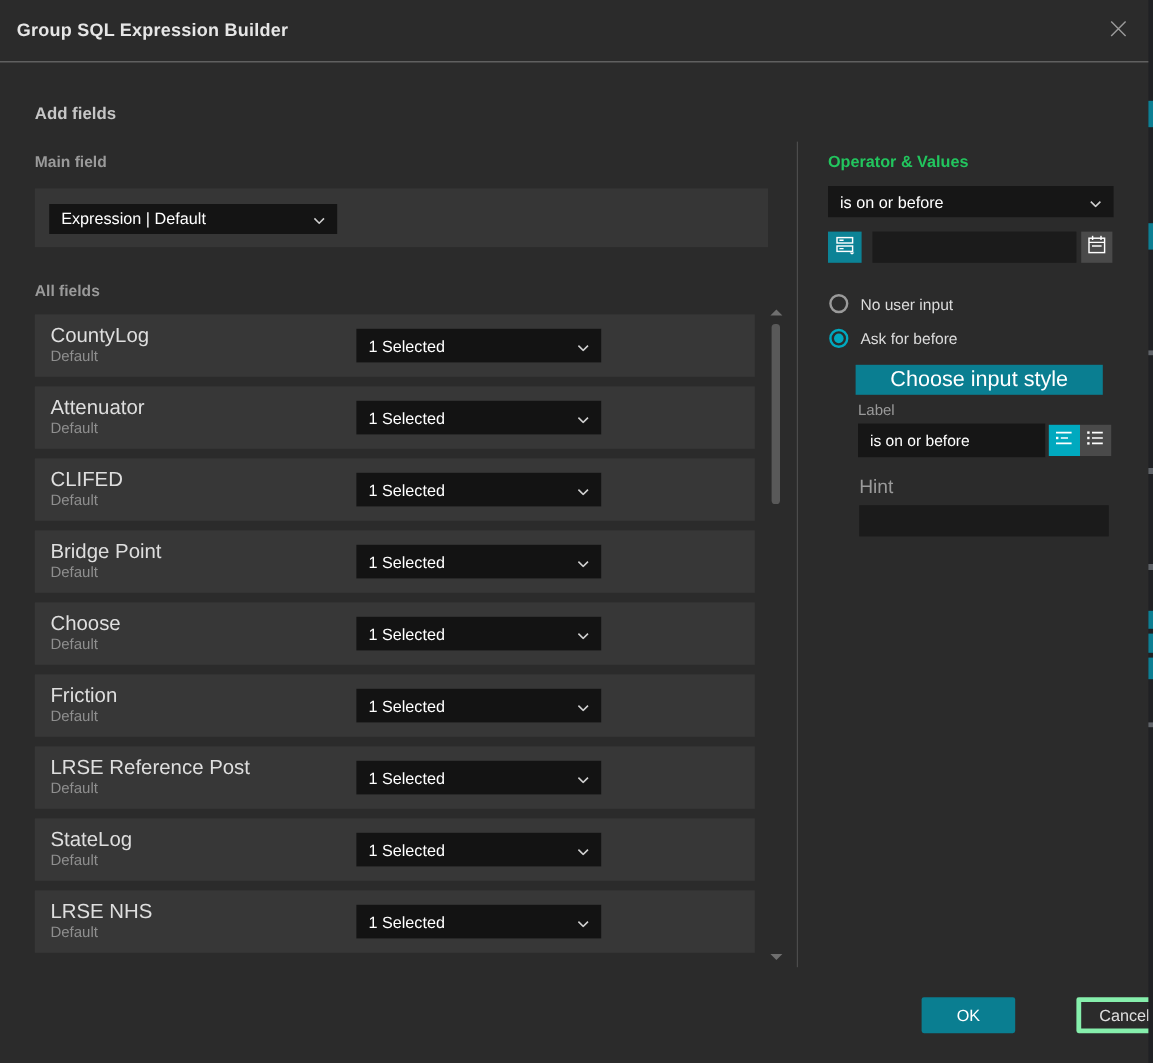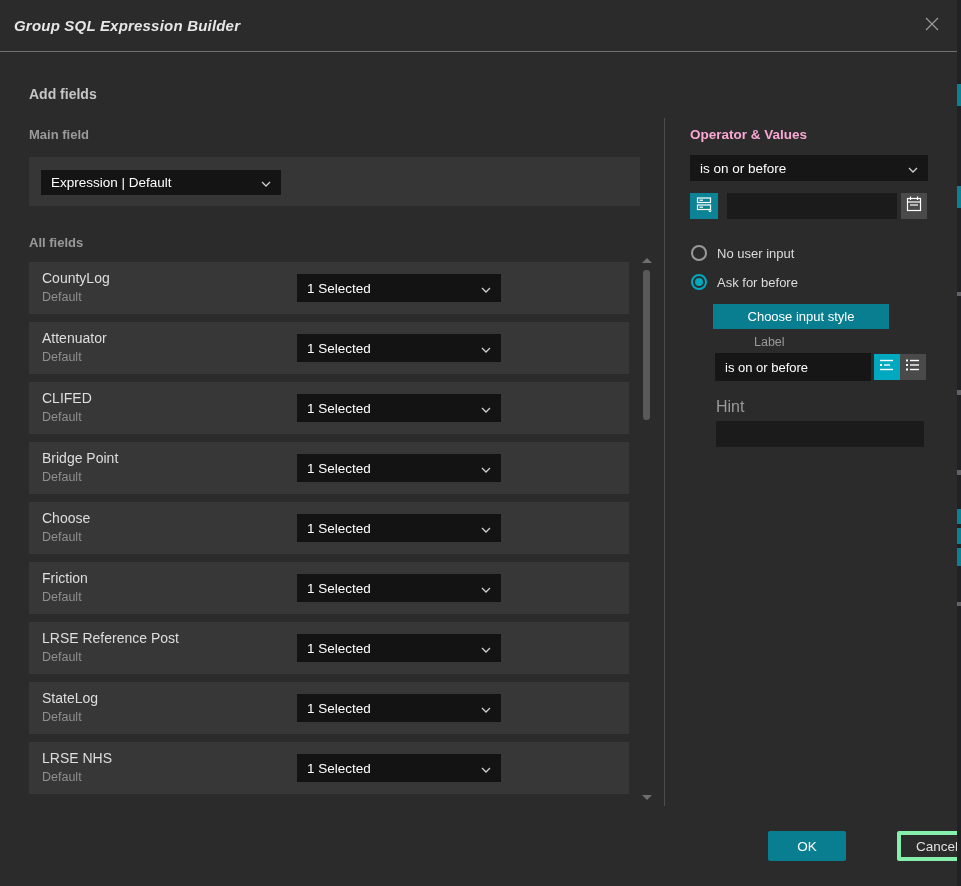--- a/index.html
+++ b/index.html
@@ -9,46 +9,46 @@
     position: relative; width: 961px; height: 886px;
     background:#2b2b2b; color:#e3e3e3; overflow:hidden;
   }
   
   .titlebar {
     position:absolute; left:0; top:0; width:958px; height:52px;
     border-bottom:1px solid #6e6e6e;
   }
   .title {
     position:absolute; left:14px; top:0; line-height:52px;
-    font-size:15px; font-weight:700; color:#e6e6e6; letter-spacing:.2px;font-style:italic;
+    font-size:15px; font-weight:700; color:#e6e6e6; letter-spacing:.2px;
   }
   .close-btn {
     position:absolute; right:15px; top:15px; width:22px; height:22px;
     display:flex; align-items:center; justify-content:center; cursor:pointer;
   }
   
   .h-add    { position:absolute; left:29px; top:86px;  font-size:14px; font-weight:700; color:#c6c6c6; }
   .h-main   { position:absolute; left:29px; top:127px; font-size:13px; font-weight:700; color:#9a9a9a; }
   .h-all    { position:absolute; left:29px; top:235px; font-size:13px; font-weight:700; color:#9a9a9a; }
-  .h-op     { position:absolute; left:690px; top:127px; font-size:13.5px; font-weight:700; color:#f9a8d4; }
+  .h-op     { position:absolute; left:690px; top:127px; font-size:13.5px; font-weight:700; color:#22c55e; }
   
   .mainbox { position:absolute; left:29px; top:157px; width:611px; height:49px; background:#363636; }
   .select {
     background:#141414; color:#fff; display:flex; align-items:center;
     padding:0 10px; font-size:13.5px; cursor:pointer; position:absolute;
   }
   .select .lbl { flex:1; white-space:nowrap; overflow:hidden; }
   .sel-layer { left:12px; top:13px; width:240px; height:25px; }
   .sel-field { left:268px; top:13px; width:205px; height:25px; gap:8px; }
   
   .list { position:absolute; left:29px; top:262px; width:600px; }
   .row {
     position:relative; width:600px; height:52px; background:#373737; margin-bottom:8px;
   }
-  .row .fname { position:absolute; left:13px; top:8px;  font-size:14px; color:#dedede; }
+  .row .fname { position:absolute; left:13px; top:8px;  font-size:17px; color:#dedede; }
   .row .fsub  { position:absolute; left:13px; top:28px; font-size:12.5px; color:#8f8f8f; }
   .row .select { left:268px; top:12px; width:204px; height:28px; background:#131313; }
   
   .scrollbar { position:absolute; left:643px; top:256px; width:7px; height:546px; }
   .scroll-up   { position:absolute; left:-1px; top:2px;    width:0; height:0; border-left:5px solid transparent; border-right:5px solid transparent; border-bottom:5px solid #6f6f6f; }
   .scroll-down { position:absolute; left:-1px; bottom:2px; width:0; height:0; border-left:5px solid transparent; border-right:5px solid transparent; border-top:5px solid #6f6f6f; }
   .scroll-thumb { position:absolute; left:0; top:14px; width:7px; height:150px; background:#595959; border-radius:3px; }
   
   .vdivider { position:absolute; left:664px; top:118px; width:1px; height:688px; background:#4c4c4c; }
   .sel-op { left:690px; top:155px; width:238px; height:26px; background:#161616; }
@@ -64,26 +64,26 @@
   }
   .radio-row { position:absolute; left:691px; display:flex; align-items:center; gap:10px; cursor:pointer; }
   .radio-row .rlabel { font-size:13px; color:#dcdcdc; }
   .radio {
     width:16px; height:16px; border-radius:50%; border:2px solid #9a9a9a; background:transparent;
     display:flex; align-items:center; justify-content:center;
   }
   .radio.checked { border-color:#00a9bf; }
   .radio.checked .dot { width:8px; height:8px; border-radius:50%; background:#00a9bf; }
   .choose-btn {
-    position:absolute; left:713px; top:304px; width:176px; height:25px;
-    background:#0a7e91; color:#fff; font-size:13px; border:none; cursor:pointer;
+    position:absolute; left:713px; top:304px; width:206px; height:25px;
+    background:#0a7e91; color:#fff; font-size:18px; border:none; cursor:pointer;
     display:flex; align-items:center; justify-content:center;
     font-family:"Liberation Sans", sans-serif;
   }
-  .lab-label { position:absolute; left:715px; top:335px; font-size:12.5px; color:#9a9a9a;margin-left:39px; }
+  .lab-label { position:absolute; left:715px; top:335px; font-size:12.5px; color:#9a9a9a; }
   .label-input {
     position:absolute; left:715px; top:353px; width:156px; height:28px;
     background:#161616; border:none; color:#fff; font-size:13px; padding:0 10px;
     font-family:"Liberation Sans", sans-serif;
   }
   .btn-align { left:874px; top:354px; width:26px; height:26px; background:#00a9bf; }
   .btn-list  { left:900px; top:354px; width:26px; height:26px; background:#4a4a4a; }
   .hint-label { position:absolute; left:716px; top:398px; font-size:16px; color:#9a9a9a; }
   .hint-input {
     position:absolute; left:716px; top:421px; width:208px; height:26px;

